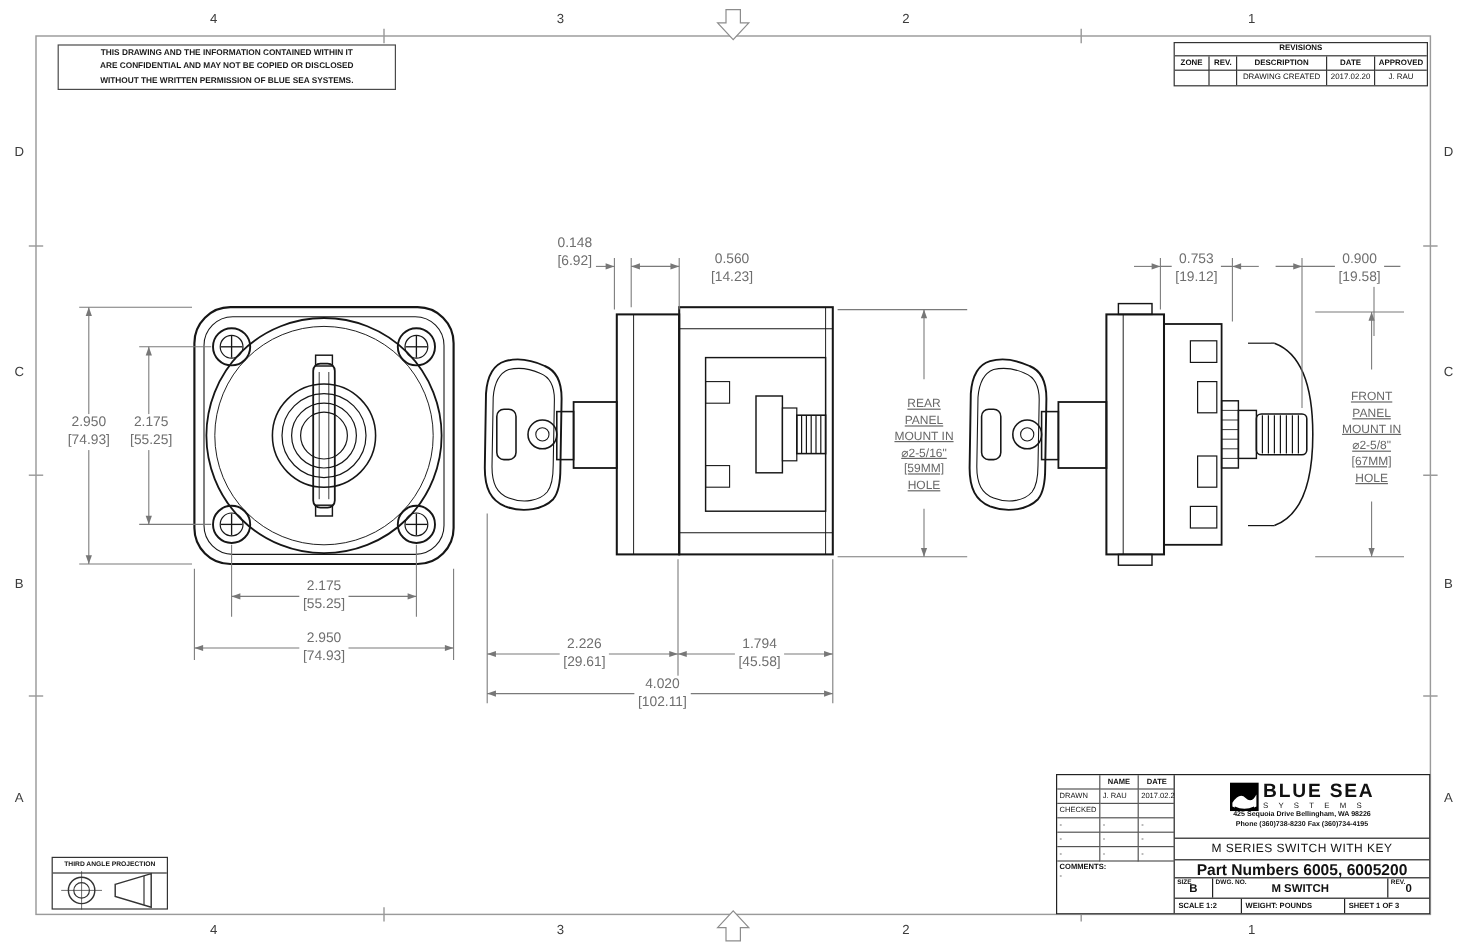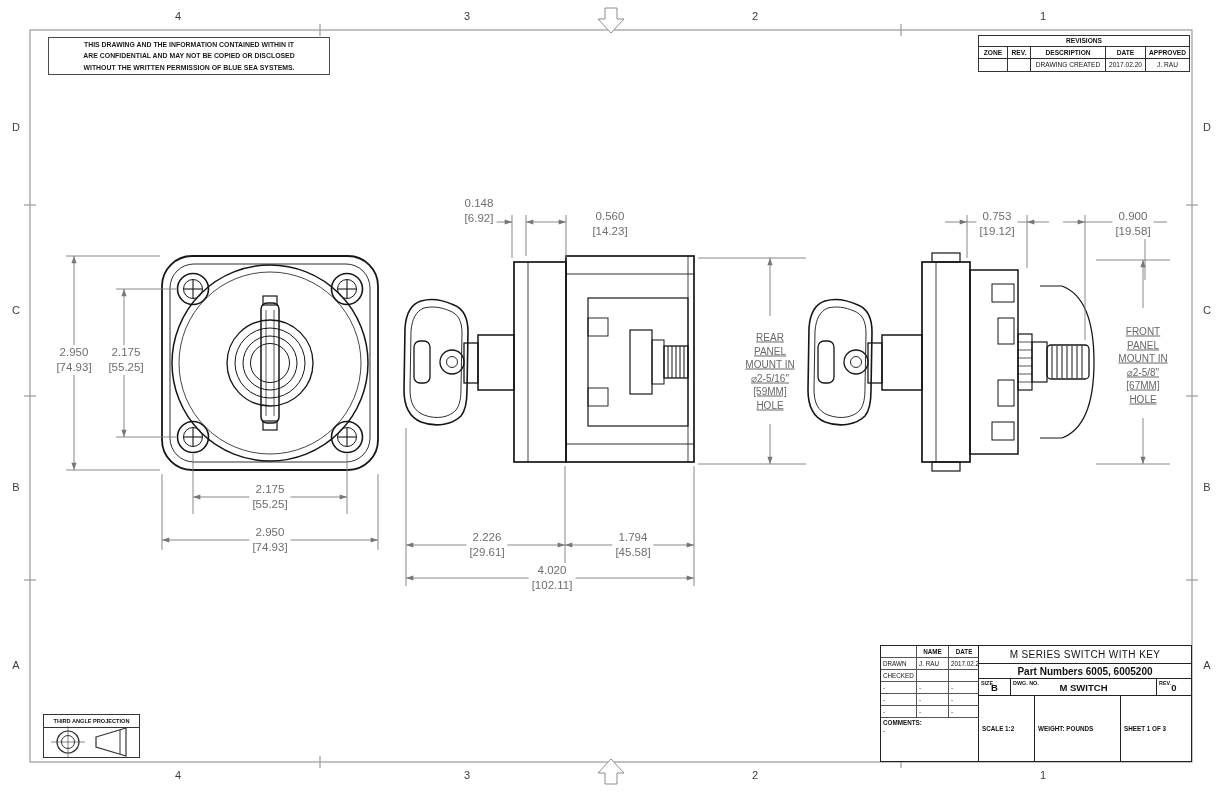--- a/index.html
+++ b/index.html
@@ -43,21 +43,21 @@
   .tb-right{flex:1;display:flex;flex-direction:column;box-sizing:border-box;}
   .logo-row{height:52px;border-bottom:1px solid #222;display:flex;flex-direction:column;
             align-items:center;justify-content:center;}
   .logo-line{display:flex;align-items:center;gap:4px;}
   .bsname{font-size:16px;font-weight:bold;letter-spacing:1.5px;line-height:1;}
   .bssub{font-size:6.5px;letter-spacing:3.4px;line-height:1.1;}
   .addr{font-size:5.9px;font-weight:bold;line-height:1.35;text-align:center;}
   .title-row{height:17px;border-bottom:1px solid #222;display:flex;align-items:center;
              justify-content:center;font-size:10px;letter-spacing:.4px;}
   .pn-row{height:14px;border-bottom:1px solid #222;display:flex;align-items:center;
-          justify-content:center;font-size:10px;font-weight:bold;}
+          justify-content:center;font-size:13px;font-weight:bold;}
   .szrow{height:17px;border-bottom:1px solid #222;display:flex;box-sizing:border-box;}
   .szcell{position:relative;box-sizing:border-box;}
   .szcell .lbl{position:absolute;left:2px;top:1px;font-size:5.4px;font-weight:bold;}
   .szcell .val{width:100%;height:100%;display:flex;align-items:center;justify-content:center;
                font-size:9.5px;font-weight:bold;}
   .sz{width:32px;border-right:1px solid #222;}
   .dwg{flex:1;border-right:1px solid #222;}
   .rv{width:34px;}
   .sclrow{flex:1;display:flex;font-weight:bold;}
   .sclrow div{display:flex;align-items:center;padding-left:3px;box-sizing:border-box;}
@@ -399,20 +399,35 @@
 
         <span>-</span>
         <span>-</span>
         <span>-</span>
       </div>
       <div class="cm">COMMENTS:</div>
       <div class="cmv">-</div>
     </div>
 
     <div class="tb-right">
+      <div class="logo-row">
+        <div class="logo-line">
+          <svg width="24" height="24" viewBox="0 0 24 24">
+            <rect x="0" y="0" width="24" height="24" fill="#000"></rect>
+            <path d="M2,17 Q8,8 13,13 Q18,18 22,10 L22,20 Q12,26 2,20 Z" fill="#fff"></path>
+            <path d="M4,20 Q12,24 20,20 L20,22 Q12,25 4,22 Z" fill="#000"></path>
+          </svg>
+          <div>
+            <div class="bsname">BLUE SEA</div>
+            <div class="bssub">S Y S T E M S</div>
+          </div>
+        </div>
+        <div class="addr">425 Sequoia Drive   Bellingham, WA 98226</div>
+        <div class="addr">Phone (360)738-8230    Fax (360)734-4195</div>
+      </div>
       <div class="title-row">M SERIES SWITCH WITH KEY</div>
       <div class="pn-row">Part Numbers 6005, 6005200</div>
       <div class="szrow">
         <div class="szcell sz">
           <span class="lbl">SIZE</span>
           <span class="val">B</span>
         </div>
         <div class="szcell dwg">
           <span class="lbl">DWG. NO.</span>
           <span class="val">M SWITCH</span>

